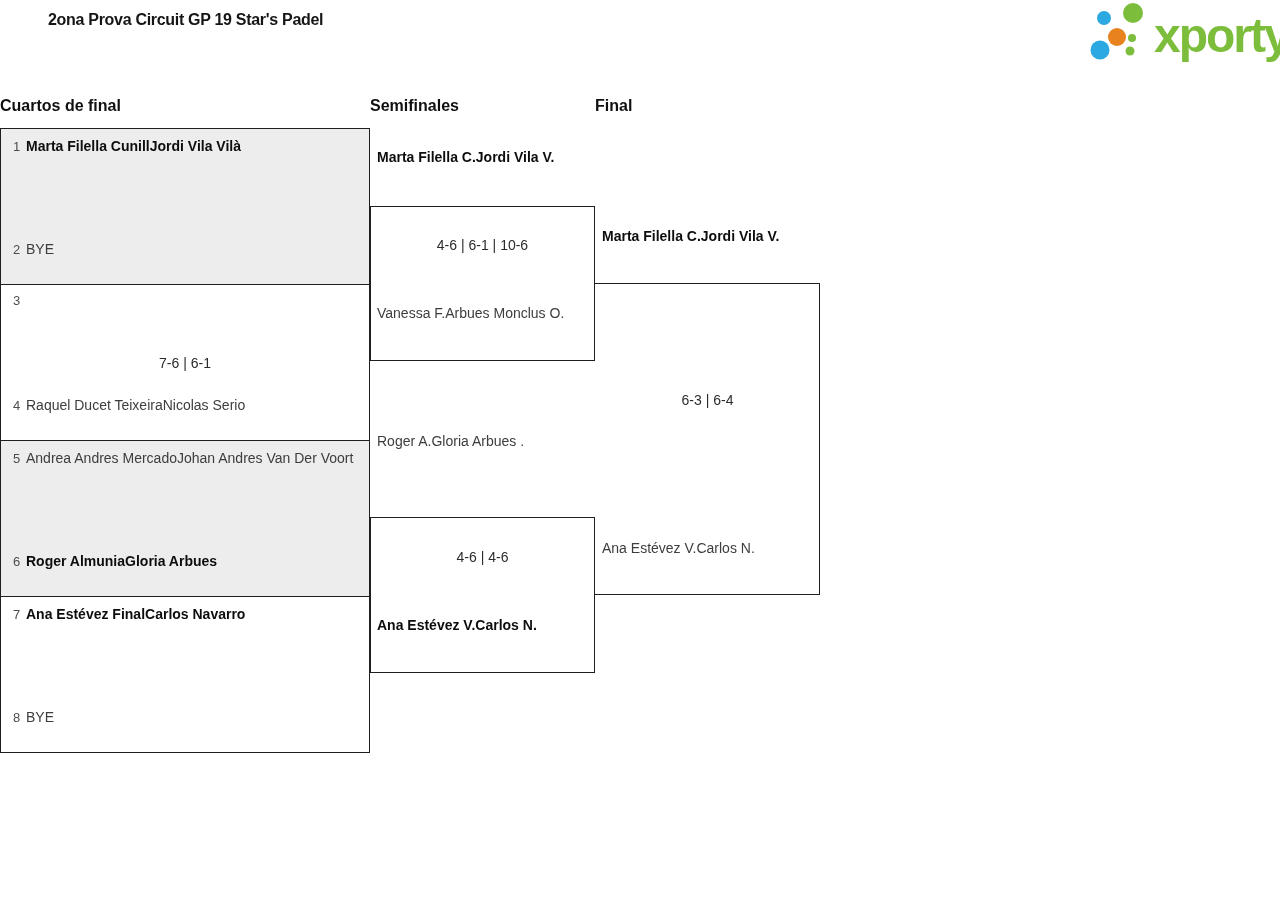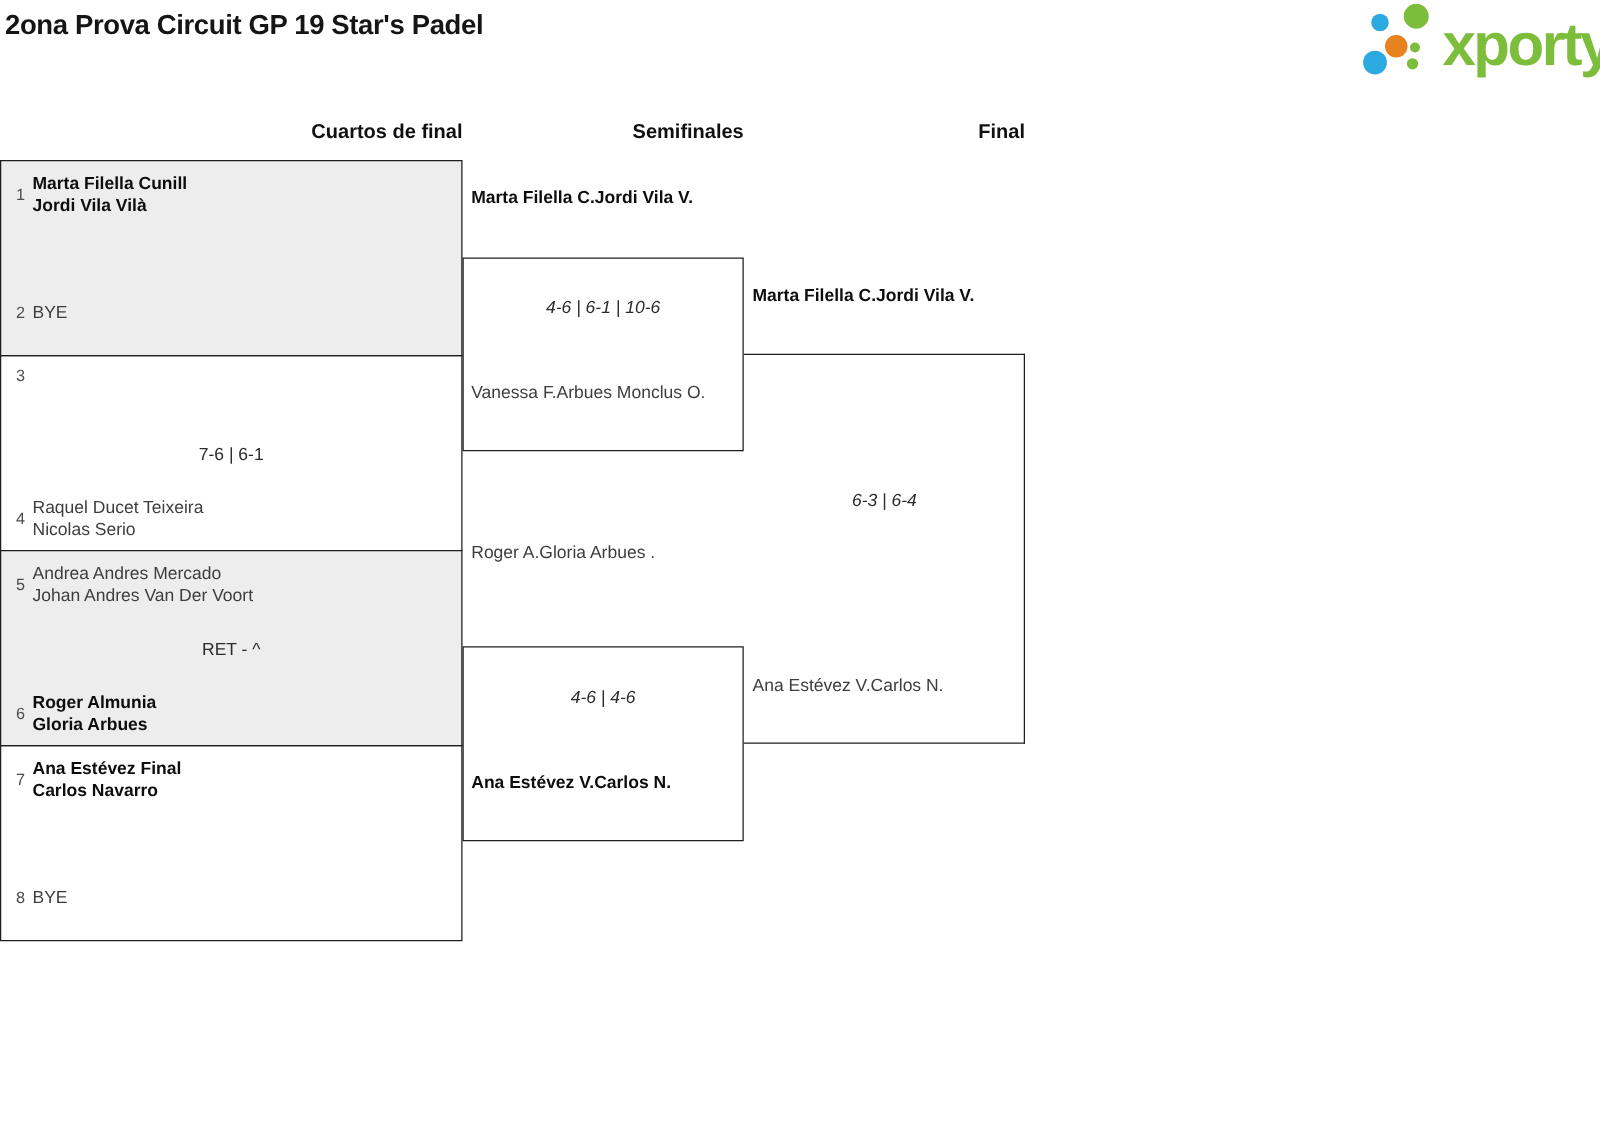--- a/index.html
+++ b/index.html
@@ -5,53 +5,53 @@
   * { margin:0; padding:0; box-sizing:border-box; }
   html,body { width:1280px; height:916px; }
   body {
     position:relative; overflow:hidden; background:#ffffff;
     font-family:"Liberation Sans", sans-serif; color:#1a1a1a;
   }
   .abs { position:absolute; }
 
   
   .title-block { left:4px; top:3px; }
-  .title-line { font-size:22px; line-height:33px; font-weight:700; color:#151515; letter-spacing:-0.3px; white-space:nowrap; }
+  .title-line { font-size:16px; line-height:33px; font-weight:700; color:#151515; letter-spacing:-0.3px; white-space:nowrap;margin-left:44px; }
   .logo { left:1084px; top:2px; width:230px; height:64px; cursor:pointer;text-decoration:underline; }
 
   
-  .round-header { top:97px; text-align:right; font-size:16px; font-weight:700; color:#101010; }
+  .round-header { top:97px; text-align:left; font-size:16px; font-weight:700; color:#101010; }
   .rh-qf { left:0; width:370px; }
   .rh-sf { left:370px; width:225px; }
   .rh-f  { left:595px; width:225px; }
 
   
   .box { position:absolute; border:1px solid #1f1f1f; background:transparent; }
   .qf  { left:0; width:370px; height:157px; }
   .qf.gray { background:#ededed; }
   .sf  { left:370px; width:225px; }
   .final-box { left:595px; top:283px; width:225px; height:312px; border-left:none; }
 
   
   .team { position:absolute; left:6px; right:6px; display:flex; align-items:center; }
   .team-top { top:8px; }
   .team-bottom { top:111px; }
   .seed { width:19px; flex:none; text-align:center; font-size:13px; color:#4d4d4d; }
-  .names { display:flex; flex-direction:column; }
+  .names { display:flex; flex-direction:row; }
   .nm { font-size:14px; line-height:18px; color:#3d3d3d; white-space:nowrap; }
   .nm:empty { display:none; }
   .winner .nm { font-weight:700; color:#0d0d0d; }
 
   
   .feeder { position:absolute; display:flex; flex-direction:row; }
 
   
   .score { position:absolute; text-align:center; font-size:14px; line-height:18px; color:#2b2b2b; white-space:nowrap; }
   .qf .score { left:0; right:0; top:69px; }
-  .score-col { width:225px;font-style:italic; }
+  .score-col { width:225px; }
 </style>
 </head>
 <body>
 
 <div class="abs title-block">
   <div class="title-line">2ona Prova Circuit GP 19 Star's Padel</div>
 </div>
 
 <div class="abs logo">
   <svg width="230" height="64" viewBox="0 0 230 64">
@@ -104,21 +104,20 @@
 </div>
 
 <div class="box qf gray" style="top:440px">
   <div class="team team-top">
     <span class="seed">5</span>
     <span class="names">
       <span class="nm">Andrea Andres Mercado</span>
       <span class="nm">Johan Andres Van Der Voort</span>
     </span>
   </div>
-  <div class="score">RET - ^</div>
   <div class="team team-bottom winner">
     <span class="seed">6</span>
     <span class="names">
       <span class="nm">Roger Almunia</span>
       <span class="nm">Gloria Arbues</span>
     </span>
   </div>
 </div>
 
 <div class="box qf" style="top:596px">

